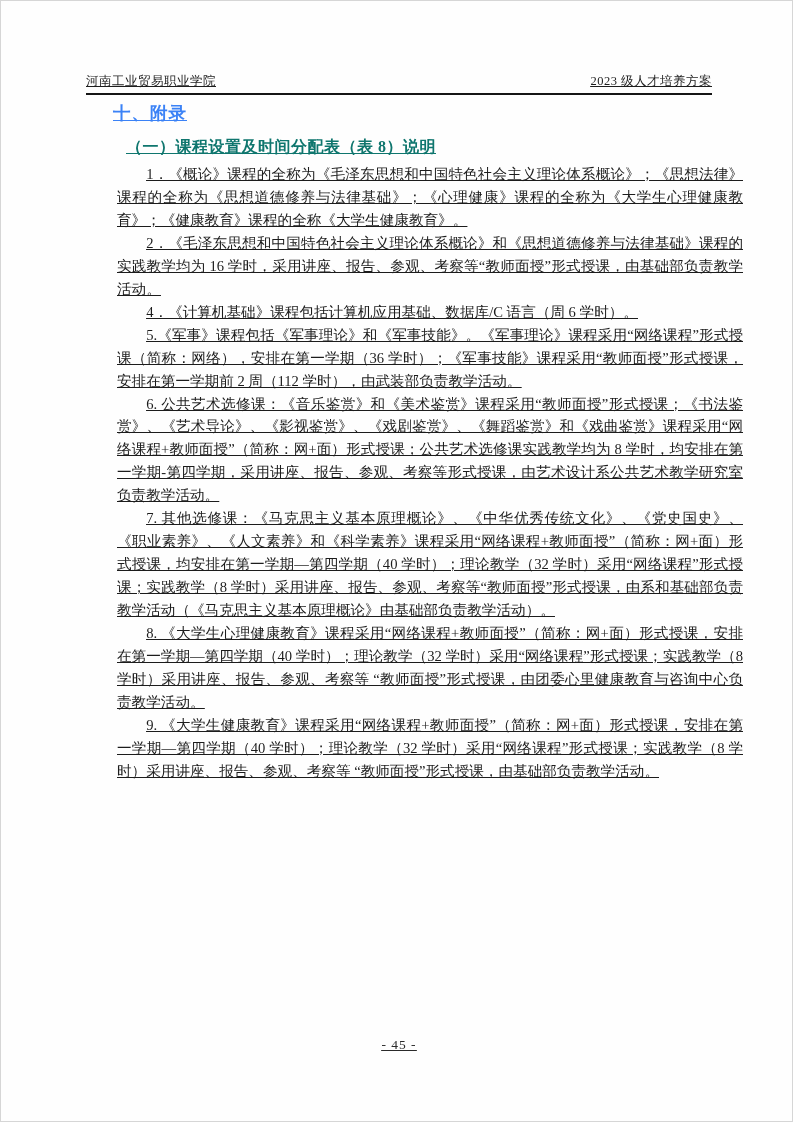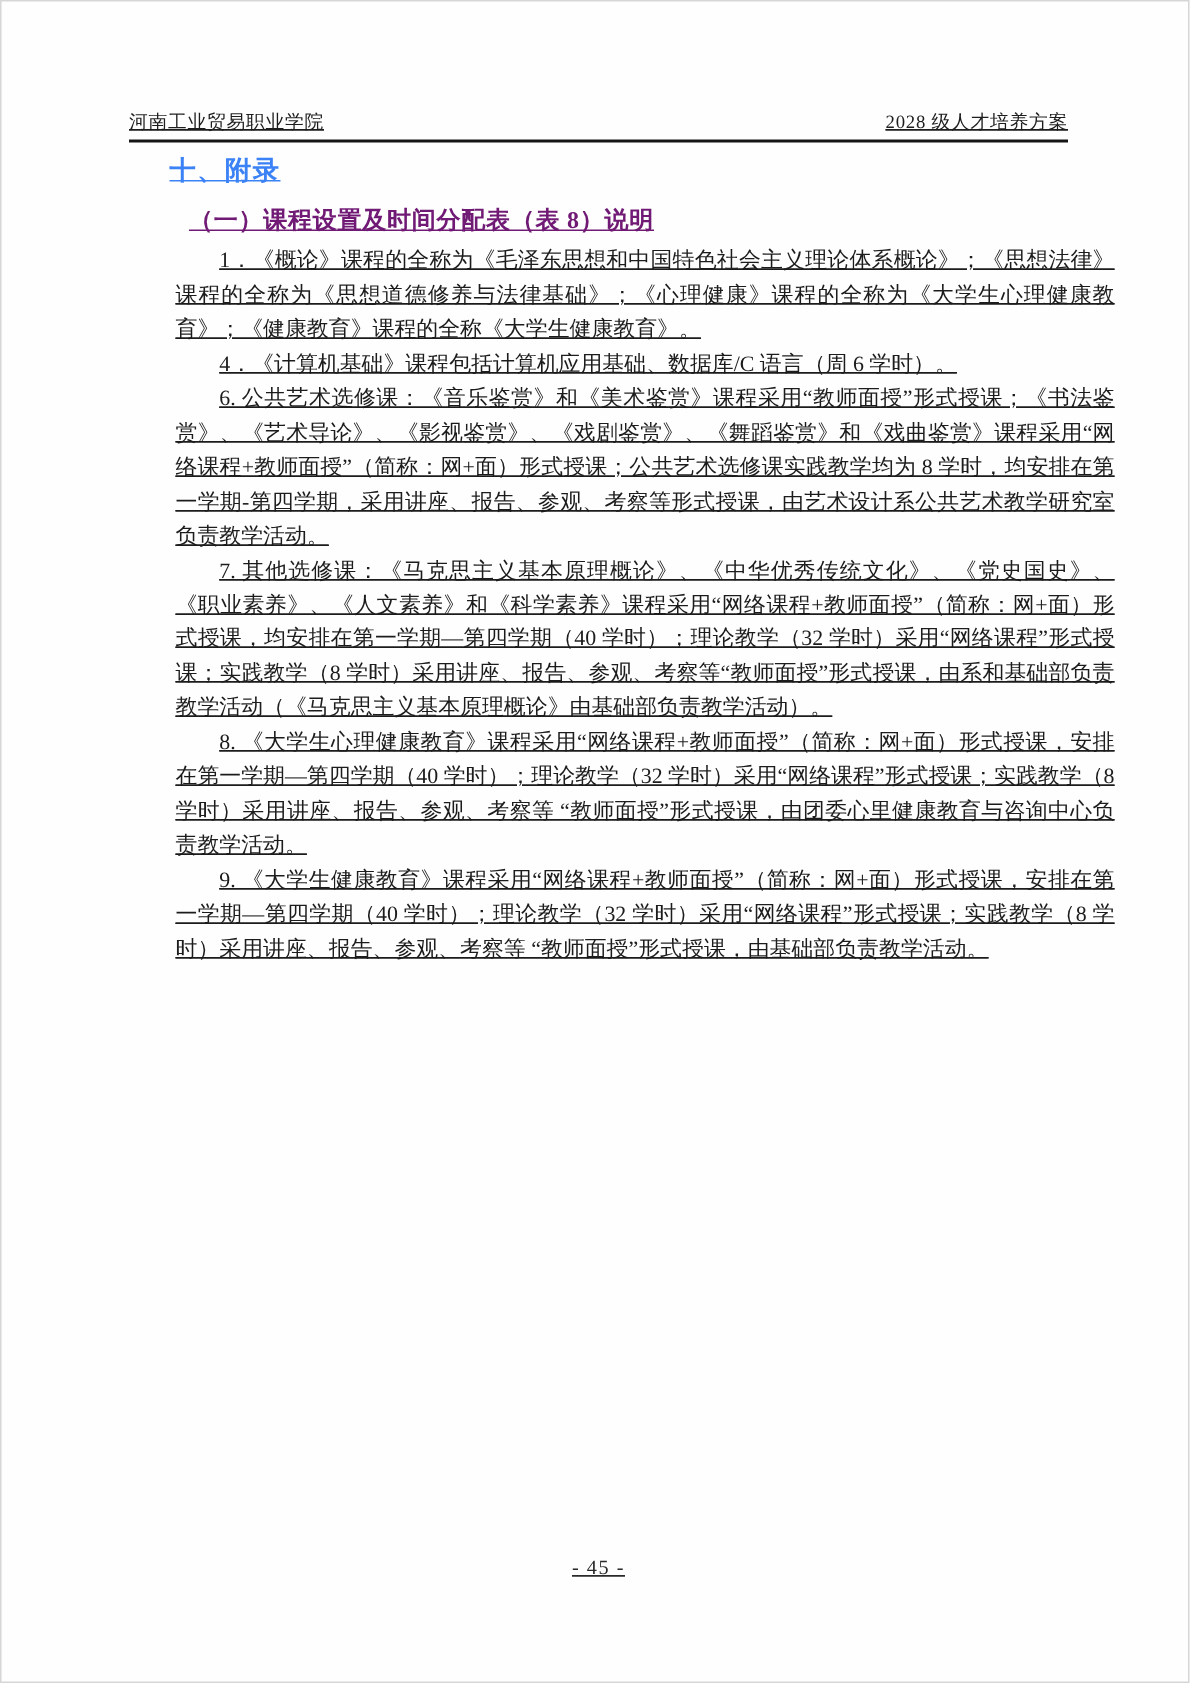--- a/index.html
+++ b/index.html
@@ -24,21 +24,21 @@
     position: absolute; left: 85px; top: 92px; width: 626px; height: 2px;
     background: #151515;
   }
   .section-title {
     position: absolute; left: 112px; top: 100px;
     font-size: 17.5px; font-weight: bold; color: #3b82f6;
     letter-spacing: 1px;
   }
   .subsection-title {
     position: absolute; left: 125px; top: 136px;
-    font-size: 16px; font-weight: bold; color: #701a75;
+    font-size: 16px; font-weight: bold; color: #0f766e;
     letter-spacing: 0.5px;
   }
   .doc-body {
     position: absolute; left: 85px; top: 162px; width: 626px;
     font-size: 14.6px; line-height: 22.95px; color: #1c1c1c;
     text-align: justify;
     margin-left: 31px;
   }
   .doc-body p.para {
     margin: 0; text-indent: 2em;
@@ -50,32 +50,34 @@
     letter-spacing: 1px;
   }
 </style>
 </head>
 <body>
 
 <div class="page">
 
   <div class="header">
     <span>河南工业贸易职业学院</span>
-    <span>2028 级人才培养方案</span>
+    <span>2023 级人才培养方案</span>
   </div>
 
   <div class="header-rule"></div>
 
   <div class="section-title">十、附录</div>
 
   <div class="subsection-title">（一）课程设置及时间分配表（表 8）说明</div>
 
   <div class="doc-body">
       <p class="para">1．《概论》课程的全称为《毛泽东思想和中国特色社会主义理论体系概论》；《思想法律》课程的全称为《思想道德修养与法律基础》；《心理健康》课程的全称为《大学生心理健康教育》；《健康教育》课程的全称《大学生健康教育》。</p>
+      <p class="para">2．《毛泽东思想和中国特色社会主义理论体系概论》和《思想道德修养与法律基础》课程的实践教学均为 16 学时，采用讲座、报告、参观、考察等“教师面授”形式授课，由基础部负责教学活动。</p>
       <p class="para">4．《计算机基础》课程包括计算机应用基础、数据库/C 语言（周 6 学时）。</p>
+      <p class="para">5.《军事》课程包括《军事理论》和《军事技能》。《军事理论》课程采用“网络课程”形式授课（简称：网络），安排在第一学期（36 学时）；《军事技能》课程采用“教师面授”形式授课，安排在第一学期前 2 周（112 学时），由武装部负责教学活动。</p>
       <p class="para">6. 公共艺术选修课：《音乐鉴赏》和《美术鉴赏》课程采用“教师面授”形式授课；《书法鉴赏》、《艺术导论》、《影视鉴赏》、《戏剧鉴赏》、《舞蹈鉴赏》和《戏曲鉴赏》课程采用“网络课程+教师面授”（简称：网+面）形式授课；公共艺术选修课实践教学均为 8 学时，均安排在第一学期-第四学期，采用讲座、报告、参观、考察等形式授课，由艺术设计系公共艺术教学研究室负责教学活动。</p>
       <p class="para">7. 其他选修课：《马克思主义基本原理概论》、《中华优秀传统文化》、《党史国史》、《职业素养》、《人文素养》和《科学素养》课程采用“网络课程+教师面授”（简称：网+面）形式授课，均安排在第一学期—第四学期（40 学时）；理论教学（32 学时）采用“网络课程”形式授课；实践教学（8 学时）采用讲座、报告、参观、考察等“教师面授”形式授课，由系和基础部负责教学活动（《马克思主义基本原理概论》由基础部负责教学活动）。</p>
       <p class="para">8. 《大学生心理健康教育》课程采用“网络课程+教师面授”（简称：网+面）形式授课，安排在第一学期—第四学期（40 学时）；理论教学（32 学时）采用“网络课程”形式授课；实践教学（8 学时）采用讲座、报告、参观、考察等 “教师面授”形式授课，由团委心里健康教育与咨询中心负责教学活动。</p>
       <p class="para">9. 《大学生健康教育》课程采用“网络课程+教师面授”（简称：网+面）形式授课，安排在第一学期—第四学期（40 学时）；理论教学（32 学时）采用“网络课程”形式授课；实践教学（8 学时）采用讲座、报告、参观、考察等 “教师面授”形式授课，由基础部负责教学活动。</p>
     </div>
 
   <div class="footer">
     <span>- 45 -</span>
   </div>
 

